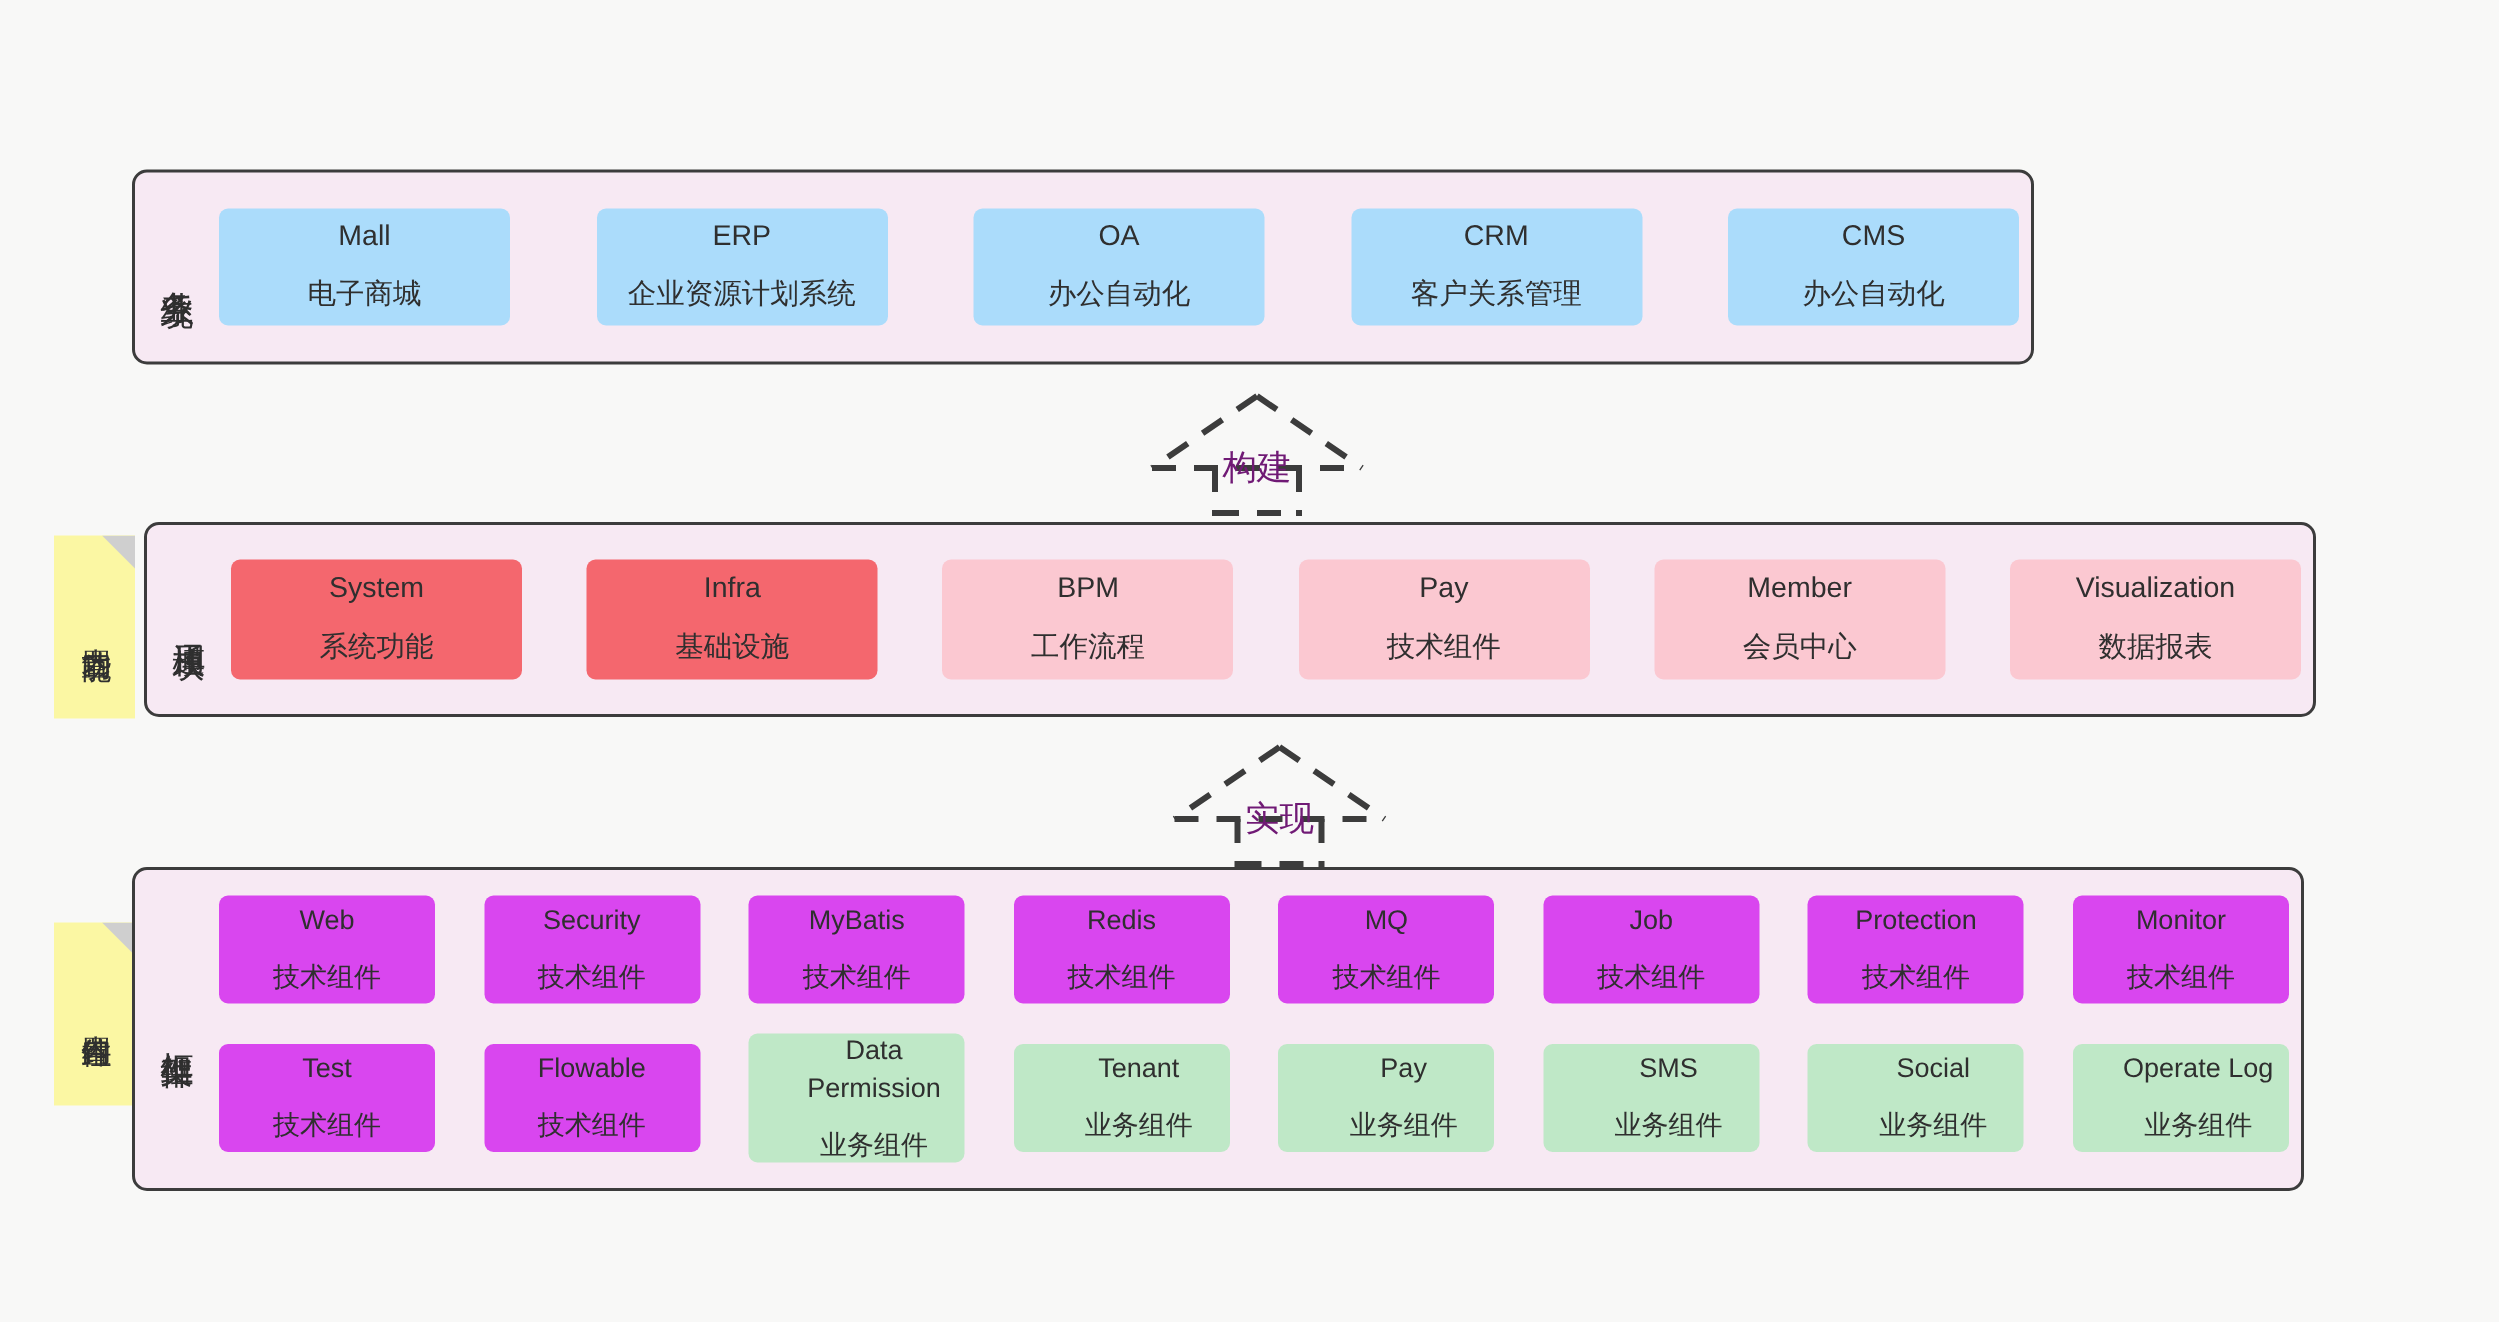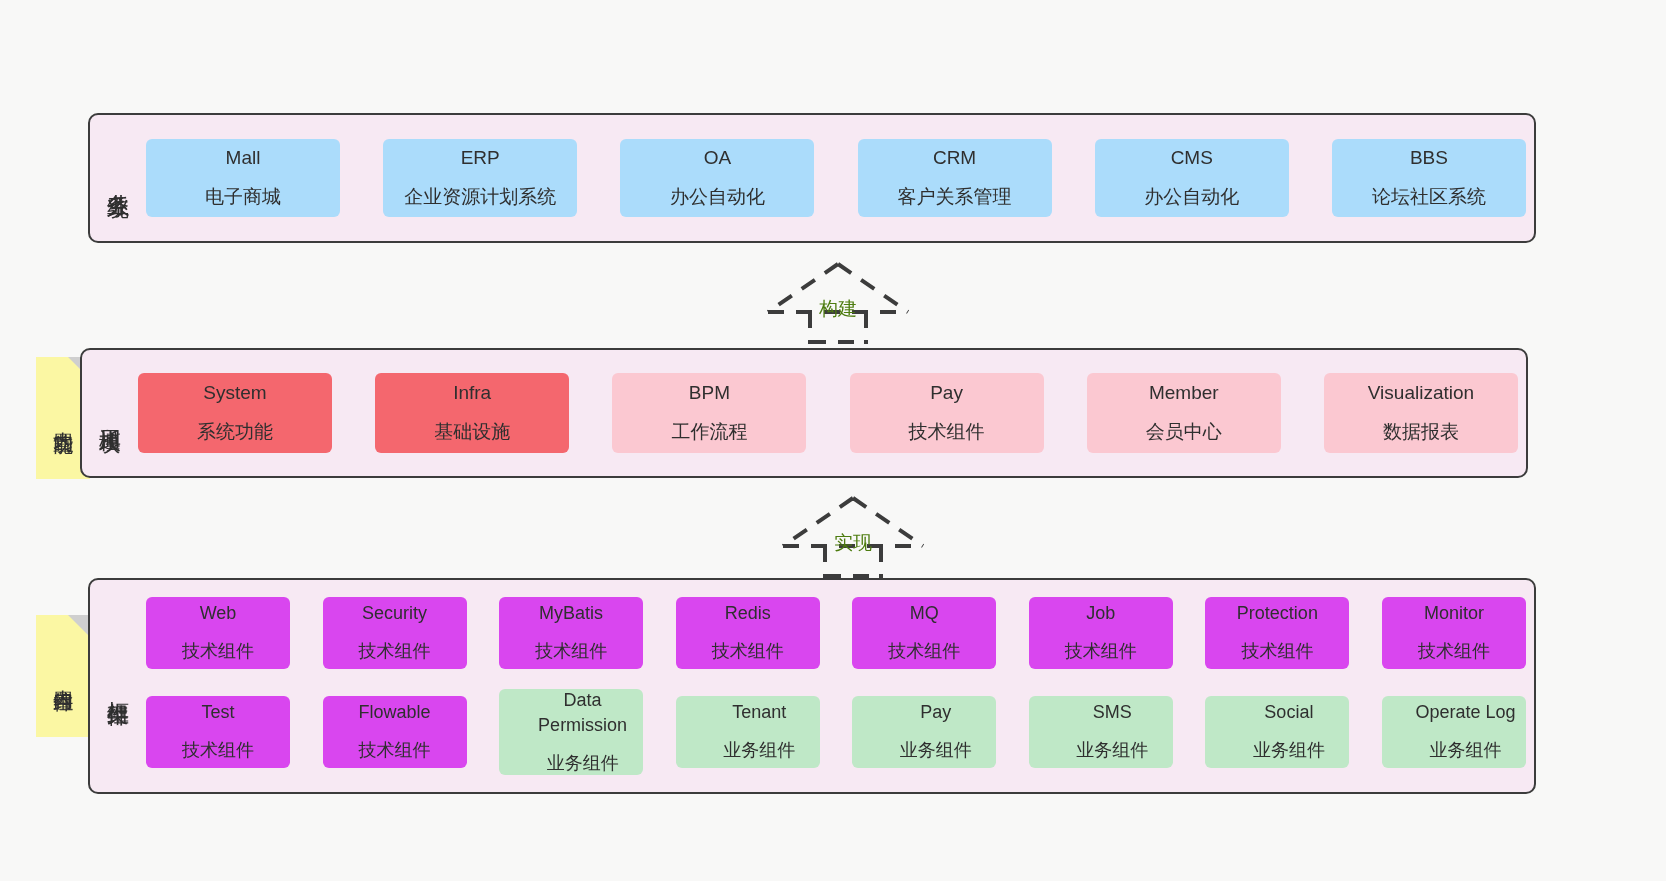--- a/index.html
+++ b/index.html
@@ -153,33 +153,33 @@
   .arrow svg {
     position: absolute;
     inset: 0;
     overflow: visible;
   }
   .arrow .arrow-label {
     position: absolute;
     left: 50%;
     transform: translateX(-50%);
     top: 38px;
-    font-size: 19px;
-    color: #4d7c0f;
+    font-size: 23px;
+    color: #701a75;
     background: transparent;
     padding: 0 2px;
     white-space: nowrap;
   }
 </style>
 </head>
 <body>
 
 <div class="canvas">
 
-  <div class="layer layer-biz" style="left:88px; top:113px; width:1448px; height:130px;">
+  <div class="layer layer-biz" style="left:88px; top:113px; width:1268px; height:130px;">
     <div class="layer-title">业务系统</div>
     <div class="layer-body">
       <div class="card">
         <span class="card-main">Mall</span>
         <span class="card-sub">电子商城</span>
       </div>
       <div class="card">
         <span class="card-main">ERP</span>
         <span class="card-sub">企业资源计划系统</span>
       </div>
@@ -187,44 +187,40 @@
         <span class="card-main">OA</span>
         <span class="card-sub">办公自动化</span>
       </div>
       <div class="card">
         <span class="card-main">CRM</span>
         <span class="card-sub">客户关系管理</span>
       </div>
       <div class="card">
         <span class="card-main">CMS</span>
         <span class="card-sub">办公自动化</span>
-      </div>
-      <div class="card">
-        <span class="card-main">BBS</span>
-        <span class="card-sub">论坛社区系统</span>
       </div>
     </div>
   </div>
 
   <div class="arrow" style="left:748px; top:258px; width:180px; height:86px;">
     <svg viewBox="0 0 180 86" width="180" height="86" aria-hidden="true">
       <path d="M 90 6 L 160 54 M 90 6 L 20 54" fill="none" stroke="#3c3c3c" stroke-width="4" stroke-dasharray="16 12" stroke-linecap="butt"></path>
       <path d="M 20 54 L 160 54" fill="none" stroke="#3c3c3c" stroke-width="4" stroke-dasharray="16 12"></path>
       <path d="M 62 54 L 62 86 M 118 54 L 118 86" fill="none" stroke="#3c3c3c" stroke-width="4" stroke-dasharray="16 12"></path>
       <path d="M 62 84 L 118 84" fill="none" stroke="#3c3c3c" stroke-width="4" stroke-dasharray="16 12"></path>
     </svg>
     <span class="arrow-label">构建</span>
   </div>
 
   <div class="sticky" style="left:36px; top:357px; height:122px;">
     <span class="fold"></span>
     <span>内置功能</span>
   </div>
 
-  <div class="layer layer-mod" style="left:80px; top:348px; width:1448px; height:130px;">
+  <div class="layer layer-mod" style="left:96px; top:348px; width:1448px; height:130px;">
     <div class="layer-title">通用模块</div>
     <div class="layer-body">
       <div class="card tone-red">
         <span class="card-main">System</span>
         <span class="card-sub">系统功能</span>
       </div>
       <div class="card tone-red">
         <span class="card-main">Infra</span>
         <span class="card-sub">基础设施</span>
       </div>

